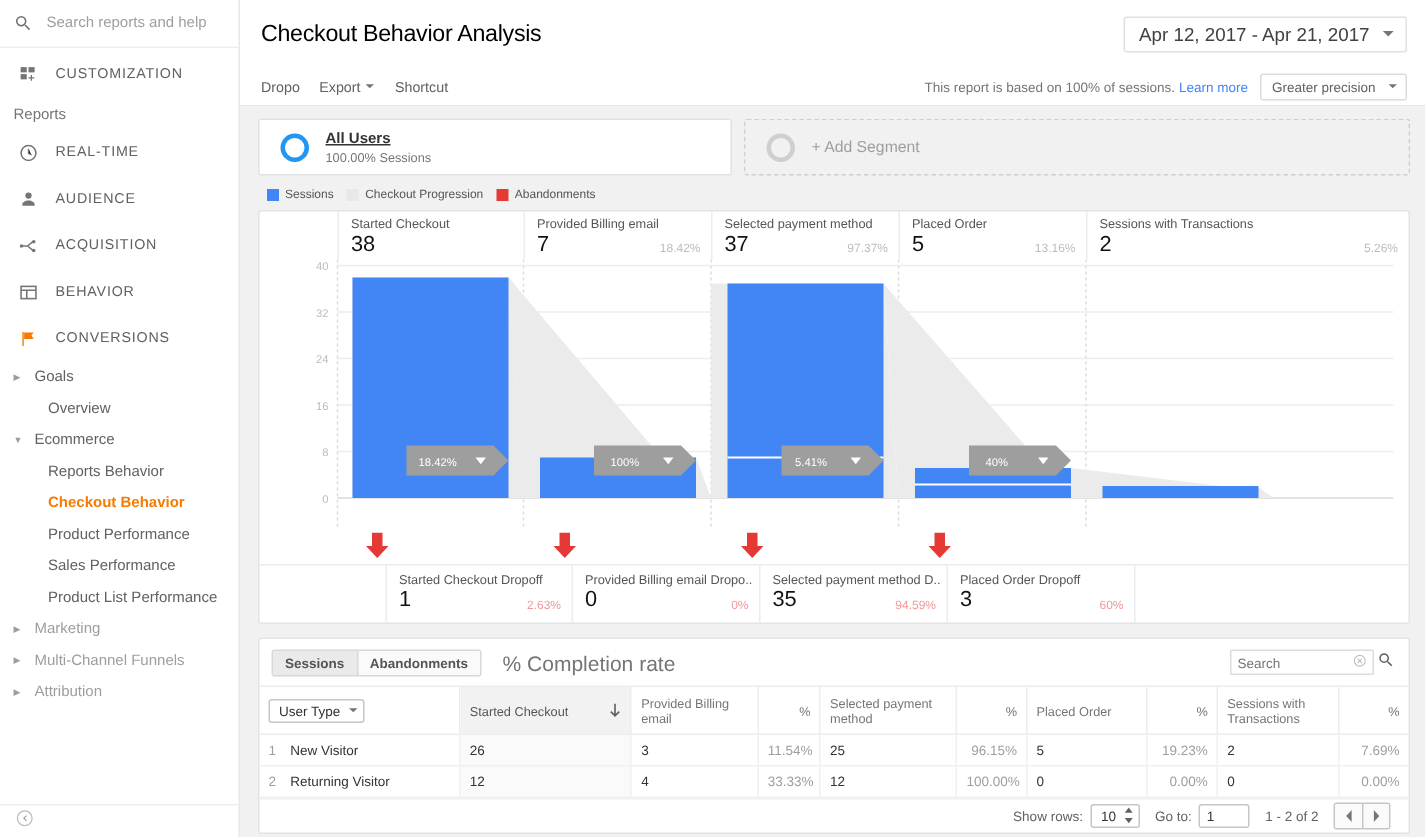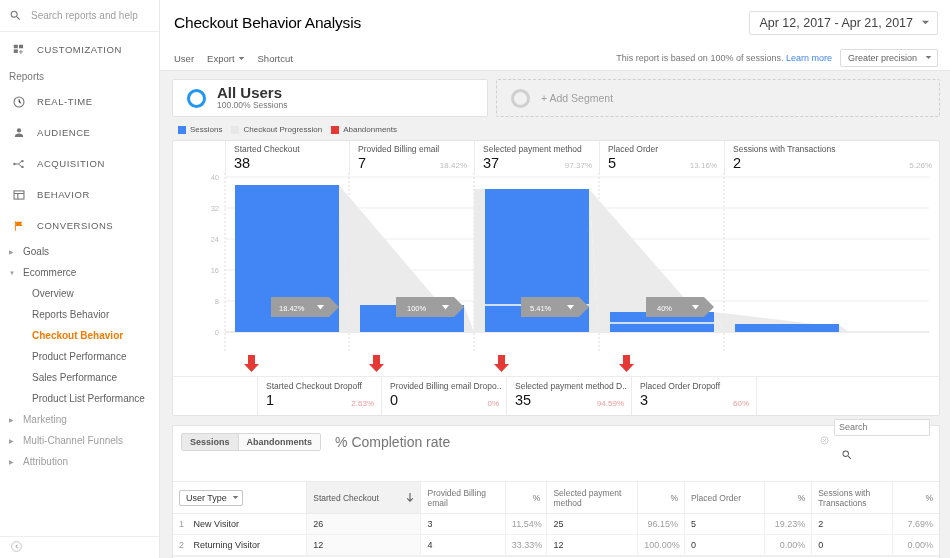--- a/index.html
+++ b/index.html
@@ -83,21 +83,21 @@
   
   .segrow { display: flex; gap: 8px; }
   .seg-card {
     background: #fff; border: 1px solid #e2e2e2; border-radius: 2px;
     height: 38px; display: flex; align-items: center; padding-left: 14px; gap: 11px;
   }
   .seg-card.first { width: 316px; }
   .seg-card.add { flex: 1 1 auto; border: 1px dashed #cfcfcf; background: transparent; text-align: right; }
   .ring { width: 19px; height: 19px; border-radius: 50%; border: 3px solid #2196f3; }
   .ring.gray { border-color: #cfcfcf; }
-  .seg-name { font-size: 15px; font-weight: bold; color: #333; line-height: 13px; }
+  .seg-name { font-size: 10px; font-weight: bold; color: #333; line-height: 13px; text-decoration: underline; }
   .seg-sub { font-size: 8.5px; color: #757575; line-height: 12px; }
   .add-label { font-size: 10.5px; color: #9e9e9e; }
 
   
   .legend { display: flex; align-items: center; gap: 9px; padding: 8px 0 6px 6px; }
   .lg { display: flex; align-items: center; gap: 4px; font-size: 8px; color: #555; }
   .sw { width: 8px; height: 8px; }
 
   
   .panel { background: #fff; border: 1px solid #e4e4e4; border-radius: 2px; }
@@ -132,30 +132,30 @@
   }
   .tabsleft { display: flex; align-items: center; gap: 0; }
   .seltabs { display: flex; border: 1px solid #d8d8d8; border-radius: 2px; overflow: hidden; }
   .seltab {
     font-size: 9px; color: #555; padding: 3px 8px; cursor: pointer;
     background: #f5f5f5; font-weight: bold;
   }
   .seltab + .seltab { border-left: 1px solid #d8d8d8; background: #fafafa; }
   .seltab.on { background: #eaeaea; }
   .complabel { font-size: 14px; color: #757575; margin-left: 14px; cursor: pointer; }
-  .searchbox { display: flex; gap: 0; flex-direction: column; }
+  .searchbox { display: flex; align-items: center; gap: 0; }
   .searchbox input {
     width: 96px; height: 17px; border: 1px solid #dcdcdc; border-radius: 1px;
     font-size: 9px; padding: 0 16px 0 4px; outline: none; color: #555;
     font-family: "Liberation Sans", sans-serif;
   }
   .searchbox .clr { margin-left: -14px; font-size: 8px; color: #bdbdbd; cursor: pointer; }
   .searchbox .mag { margin-left: 7px; cursor: pointer; }
 
-  table.dt { width: 100%; border-collapse: collapse; table-layout: fixed; margin-top: 24px; }
+  table.dt { width: 100%; border-collapse: collapse; table-layout: fixed; }
   table.dt th {
     border-top: 1px solid #ececec; border-bottom: 1px solid #ececec;
     border-left: 1px solid #ececec;
     font-size: 8.5px; font-weight: normal; color: #757575;
     text-align: left; padding: 5px 6px; height: 32px; vertical-align: middle;
   }
   table.dt th.first { border-left: 0; }
   table.dt th.sorted { background: #f2f2f2; color: #555; position: relative; }
   table.dt th.pct { text-align: right; }
   table.dt td {
@@ -265,26 +265,26 @@
               <path fill="#f57c00" d="M7 4.5h11l-2.6 3.6L18 12H7z"></path>
             </svg>
         </span>
         <span class="mlabel">CONVERSIONS</span>
       </div>
 
       <div class="nav-sub">
         <span class="caret">▶</span>
         <span>Goals</span>
       </div>
+      <div class="nav-sub noc">
+        <span>Overview</span>
+      </div>
       <div class="nav-sub">
         <span class="caret">▼</span>
         <span>Ecommerce</span>
-      </div>
-      <div class="nav-sub noc">
-        <span>Overview</span>
       </div>
       <div class="nav-sub noc">
         <span>Reports Behavior</span>
       </div>
       <div class="nav-sub noc active">
         <span>Checkout Behavior</span>
       </div>
       <div class="nav-sub noc">
         <span>Product Performance</span>
       </div>
@@ -328,21 +328,21 @@
           <svg width="9" height="9" viewBox="0 0 10 10">
               <path fill="#757575" d="M1 3l4 4 4-4z"></path>
             </svg>
         </span>
       </div>
     </div>
 
     <div class="actionbar">
       <div class="actions">
         <span class="a">
-          <span>User</span>
+          <span>Dropo</span>
         </span>
         <span class="a">
           <span>Export</span>
           <span>
             <svg width="7" height="7" viewBox="0 0 10 10">
                 <path fill="#757575" d="M1 3l4 4 4-4z"></path>
               </svg>
           </span>
         </span>
         <span class="a">

